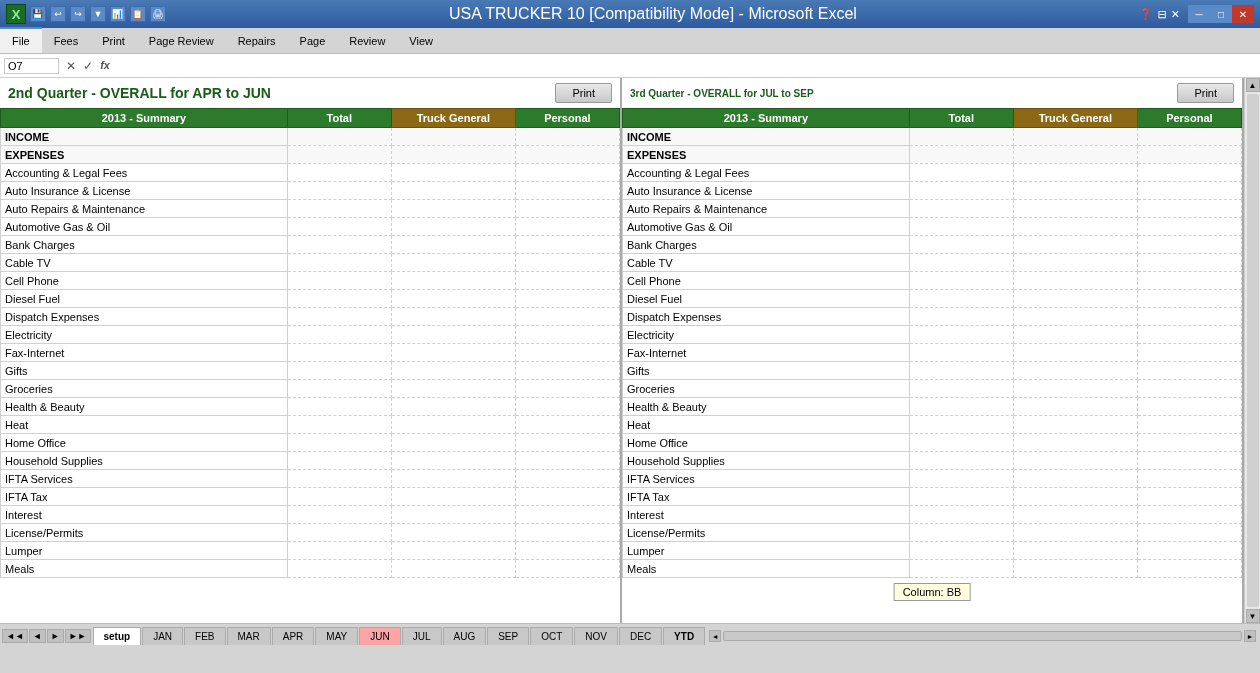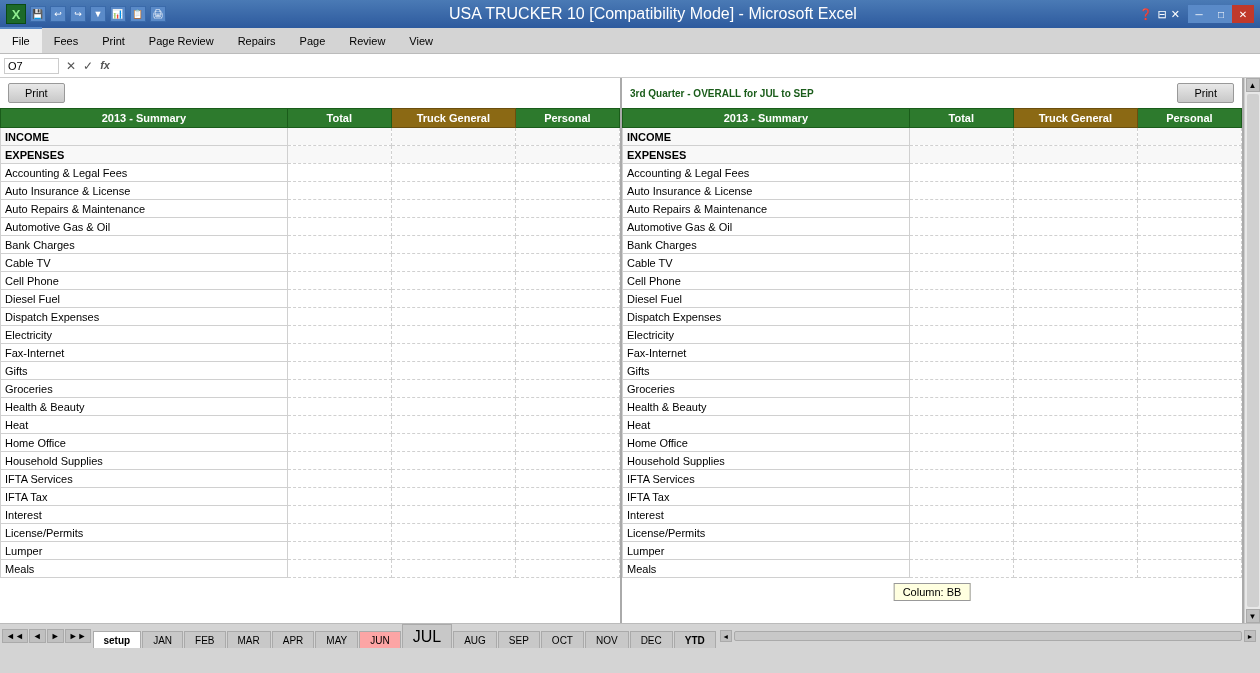--- a/index.html
+++ b/index.html
@@ -85,20 +85,21 @@
     <span style="font-size:11px; cursor:pointer; padding:0 3px; color:#555; font-style:italic; font-weight:bold;">fx</span>
   </div>
 </div>
 
 <div style="display:flex; flex-direction:column; flex:1; background:white; overflow:hidden; height:calc(673px - 28px - 26px - 24px - 25px);">
 
   <div style="display:flex; flex:1; overflow:hidden; position:relative;">
 
     <div style="display:flex; flex-direction:column; min-width:490px; border-right:2px solid #aaa;">
       <div style="display:flex; align-items:center; justify-content:space-between; padding:5px 8px; background:white;">
+        <span style="font-size:14px; font-weight:bold; color:#1a5c1a;">2nd Quarter - OVERALL  for APR to JUN</span>
         <button style="background:linear-gradient(to bottom,#e8e8e8,#c8c8c8); border:1px solid #999; padding:3px 16px; font-size:11px; cursor:pointer; border-radius:2px;">Print</button>
       </div>
       <table style="border-collapse:collapse; width:100%; table-layout:fixed;">
         <colgroup>
           <col style="width:220px;">
           <col style="width:80px;">
           <col style="width:95px;">
           <col style="width:80px;">
         </colgroup>
         <thead>
@@ -461,21 +462,21 @@
       <span style="font-size:9px; cursor:pointer; padding:1px 3px; background:#c0c0c0; border:1px solid #aaa;">►►</span>
     </div>
     <div id="sheet-tabs" style="display:flex; align-items:flex-end; gap:1px; overflow:hidden;">
         <div style="padding: 3px 10px; font-size: 10px; border-top: 1px solid rgb(170, 170, 170); border-right: 1px solid rgb(170, 170, 170); border-bottom: none; border-left: 1px solid rgb(170, 170, 170); border-image: initial; cursor: pointer; white-space: nowrap; background: white; font-weight: bold;">setup</div>
         <div style="padding: 3px 10px; font-size: 10px; border-top: 1px solid rgb(170, 170, 170); border-right: 1px solid rgb(170, 170, 170); border-bottom: none; border-left: 1px solid rgb(170, 170, 170); border-image: initial; cursor: pointer; white-space: nowrap; background: rgb(200, 200, 200); font-weight: normal;">JAN</div>
         <div style="padding: 3px 10px; font-size: 10px; border-top: 1px solid rgb(170, 170, 170); border-right: 1px solid rgb(170, 170, 170); border-bottom: none; border-left: 1px solid rgb(170, 170, 170); border-image: initial; cursor: pointer; white-space: nowrap; background: rgb(200, 200, 200); font-weight: normal;">FEB</div>
         <div style="padding: 3px 10px; font-size: 10px; border-top: 1px solid rgb(170, 170, 170); border-right: 1px solid rgb(170, 170, 170); border-bottom: none; border-left: 1px solid rgb(170, 170, 170); border-image: initial; cursor: pointer; white-space: nowrap; background: rgb(200, 200, 200); font-weight: normal;">MAR</div>
         <div style="padding: 3px 10px; font-size: 10px; border-top: 1px solid rgb(170, 170, 170); border-right: 1px solid rgb(170, 170, 170); border-bottom: none; border-left: 1px solid rgb(170, 170, 170); border-image: initial; cursor: pointer; white-space: nowrap; background: rgb(200, 200, 200); font-weight: normal;">APR</div>
         <div style="padding: 3px 10px; font-size: 10px; border-top: 1px solid rgb(170, 170, 170); border-right: 1px solid rgb(170, 170, 170); border-bottom: none; border-left: 1px solid rgb(170, 170, 170); border-image: initial; cursor: pointer; white-space: nowrap; background: rgb(200, 200, 200); font-weight: normal;">MAY</div>
         <div style="padding: 3px 10px; font-size: 10px; border-top: 1px solid rgb(170, 170, 170); border-right: 1px solid rgb(170, 170, 170); border-bottom: none; border-left: 1px solid rgb(170, 170, 170); border-image: initial; cursor: pointer; white-space: nowrap; background: #fca5a5; font-weight: normal;">JUN</div>
-        <div style="padding: 3px 10px; font-size: 16px; border-top: 1px solid rgb(170, 170, 170); border-right: 1px solid rgb(170, 170, 170); border-bottom: none; border-left: 1px solid rgb(170, 170, 170); border-image: initial; cursor: pointer; white-space: nowrap; background: rgb(200, 200, 200); font-weight: normal;">JUL</div>
+        <div style="padding: 3px 10px; font-size: 10px; border-top: 1px solid rgb(170, 170, 170); border-right: 1px solid rgb(170, 170, 170); border-bottom: none; border-left: 1px solid rgb(170, 170, 170); border-image: initial; cursor: pointer; white-space: nowrap; background: rgb(200, 200, 200); font-weight: normal;">JUL</div>
         <div style="padding: 3px 10px; font-size: 10px; border-top: 1px solid rgb(170, 170, 170); border-right: 1px solid rgb(170, 170, 170); border-bottom: none; border-left: 1px solid rgb(170, 170, 170); border-image: initial; cursor: pointer; white-space: nowrap; background: rgb(200, 200, 200); font-weight: normal;">AUG</div>
         <div style="padding: 3px 10px; font-size: 10px; border-top: 1px solid rgb(170, 170, 170); border-right: 1px solid rgb(170, 170, 170); border-bottom: none; border-left: 1px solid rgb(170, 170, 170); border-image: initial; cursor: pointer; white-space: nowrap; background: rgb(200, 200, 200); font-weight: normal;">SEP</div>
         <div style="padding: 3px 10px; font-size: 10px; border-top: 1px solid rgb(170, 170, 170); border-right: 1px solid rgb(170, 170, 170); border-bottom: none; border-left: 1px solid rgb(170, 170, 170); border-image: initial; cursor: pointer; white-space: nowrap; background: rgb(200, 200, 200); font-weight: normal;">OCT</div>
         <div style="padding: 3px 10px; font-size: 10px; border-top: 1px solid rgb(170, 170, 170); border-right: 1px solid rgb(170, 170, 170); border-bottom: none; border-left: 1px solid rgb(170, 170, 170); border-image: initial; cursor: pointer; white-space: nowrap; background: rgb(200, 200, 200); font-weight: normal;">NOV</div>
         <div style="padding: 3px 10px; font-size: 10px; border-top: 1px solid rgb(170, 170, 170); border-right: 1px solid rgb(170, 170, 170); border-bottom: none; border-left: 1px solid rgb(170, 170, 170); border-image: initial; cursor: pointer; white-space: nowrap; background: rgb(200, 200, 200); font-weight: normal;">DEC</div>
         <div style="padding: 3px 10px; font-size: 10px; border-top: 1px solid rgb(170, 170, 170); border-right: 1px solid rgb(170, 170, 170); border-bottom: none; border-left: 1px solid rgb(170, 170, 170); border-image: initial; cursor: pointer; white-space: nowrap; background: rgb(200, 200, 200); font-weight: bold;">YTD</div>
       </div>
     <div style="flex:1; background:#d4d4d4; height:100%; display:flex; align-items:center; padding:0 4px; gap:2px;">
       <div style="height:12px; width:12px; background:#c0c0c0; border:1px solid #aaa; display:flex; align-items:center; justify-content:center; font-size:7px; cursor:pointer;">◄</div>
       <div style="flex:1; height:10px; background:#c8c8c8; border:1px solid #aaa; border-radius:2px; cursor:pointer;"></div>

